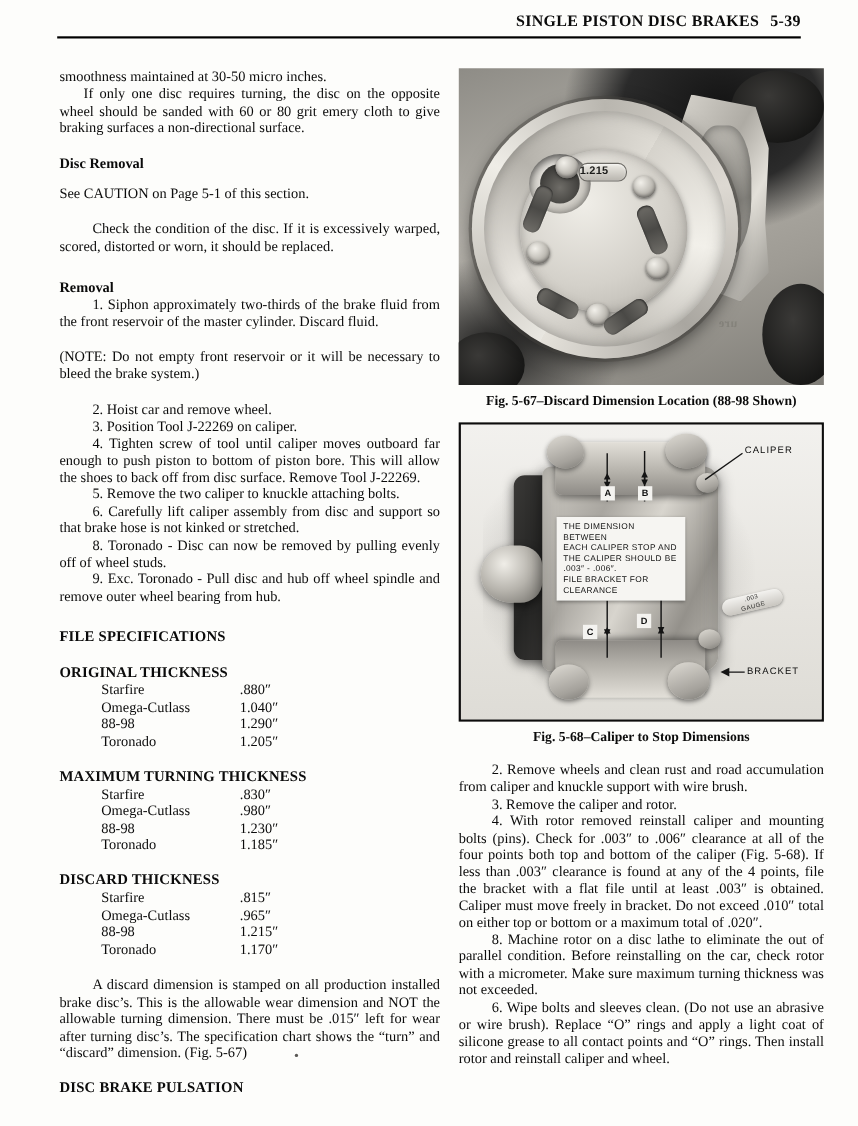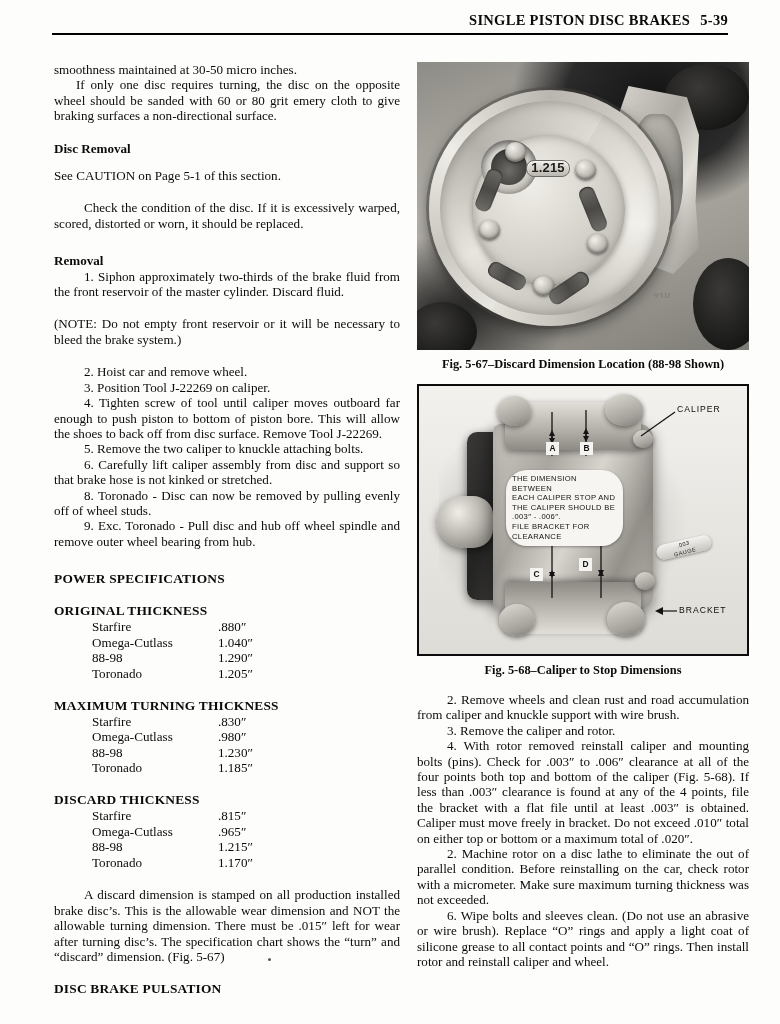--- a/index.html
+++ b/index.html
@@ -164,30 +164,29 @@
     background:radial-gradient(circle at 36% 30%,#f2f0ea 0%,#bdbab3 55%,#7d7b76 100%);
     box-shadow:0 1px 3px rgba(0,0,0,.55),inset 0 -2px 3px rgba(60,58,55,.5);
   }
   .slot{
     position:absolute;
     background:linear-gradient(180deg,#6d6b66 0%,#4a4946 50%,#6f6d68 100%);
     border-radius:7px;
     box-shadow:inset 0 1px 2px rgba(20,20,20,.8);
   }
   .stamp{
-    position:absolute;left:97px;top:70px;
+    position:absolute;left:97px;top:58px;
     width:42px;height:15px;
     border-radius:8px;
     background:linear-gradient(180deg,#efedE7,#b9b6af);
     border:1px solid #6d6b66;
     color:#1c1c1a;
-    font-size:13px;
+    font-size:10px;
     font-weight:bold;
     letter-spacing:.2px;
-    text-align:center;
     line-height:14px;
     font-family:"Liberation Sans","DejaVu Sans",sans-serif;
     box-shadow:inset 0 1px 2px rgba(255,255,255,.6);
   }
   .caliper1{
     position:absolute;left:196px;top:24px;
     width:86px;height:188px;
     background:linear-gradient(120deg,#d9d6cf 0%,#aeaba4 40%,#e3e0d9 65%,#8f8d87 100%);
     clip-path:polygon(18% 0%,86% 6%,100% 26%,96% 62%,100% 86%,70% 100%,24% 92%,6% 58%,0% 24%);
     box-shadow:0 3px 10px rgba(0,0,0,.5);
@@ -268,21 +267,20 @@
     width:117px;
     background:#f6f5f2;
     padding:4px 5px 5px 6px;
     box-sizing:border-box;
     font-family:"Liberation Sans","DejaVu Sans",sans-serif;
     font-size:7.6px;
     line-height:9.6px;
     letter-spacing:.35px;
     color:#111;
     box-shadow:0 1px 3px rgba(0,0,0,.35);
-    border-radius:21px;
   }
   .mark{
     position:absolute;
     width:13px;height:13px;
     background:#f4f3f0;
     color:#111;
     font-family:"Liberation Sans","DejaVu Sans",sans-serif;
     font-size:8.4px;
     font-weight:bold;
     text-align:center;
@@ -357,21 +355,21 @@
     <div class="gap-l"></div>
     <p class="body-txt indent-lg">2. Hoist car and remove wheel.</p>
     <p class="body-txt indent-lg">3. Position Tool J-22269 on caliper.</p>
     <p class="body-txt indent-lg">4. Tighten screw of tool until caliper moves outboard far enough to push piston to bottom of piston bore. This will allow the shoes to back off from disc surface. Remove Tool J-22269.</p>
     <p class="body-txt indent-lg">5. Remove the two caliper to knuckle attaching bolts.</p>
     <p class="body-txt indent-lg">6. Carefully lift caliper assembly from disc and support so that brake hose is not kinked or stretched.</p>
     <p class="body-txt indent-lg">8. Toronado - Disc can now be removed by pulling evenly off of wheel studs.</p>
     <p class="body-txt indent-lg">9. Exc. Toronado - Pull disc and hub off wheel spindle and remove outer wheel bearing from hub.</p>
 
     <div class="gap-xl"></div>
-    <p class="h-caps">POWER SPECIFICATIONS</p>
+    <p class="h-caps">FILE SPECIFICATIONS</p>
 
     <div class="gap-m"></div>
     <div>
 
       <div class="spec-block">
         <div class="spec-title">ORIGINAL THICKNESS</div>
         <div class="spec-row">
           <span class="spec-name">Starfire</span>
           <span class="spec-val">.880″</span>
         </div>
@@ -558,20 +556,20 @@
         </div>
       </div>
       <div class="fig-caption">Fig. 5-68–Caliper to Stop Dimensions</div>
     </div>
 
     <div style="height:14px"></div>
 
     <p class="body-txt indent-lg">2. Remove wheels and clean rust and road accumulation from caliper and knuckle support with wire brush.</p>
     <p class="body-txt indent-lg">3. Remove the caliper and rotor.</p>
     <p class="body-txt indent-lg">4. With rotor removed reinstall caliper and mounting bolts (pins). Check for .003″ to .006″ clearance at all of the four points both top and bottom of the caliper (Fig. 5-68). If less than .003″ clearance is found at any of the 4 points, file the bracket with a flat file until at least .003″ is obtained. Caliper must move freely in bracket. Do not exceed .010″ total on either top or bottom or a maximum total of .020″.</p>
-    <p class="body-txt indent-lg">2. Machine rotor on a disc lathe to eliminate the out of parallel condition. Before reinstalling on the car, check rotor with a micrometer. Make sure maximum turning thickness was not exceeded.</p>
+    <p class="body-txt indent-lg">8. Machine rotor on a disc lathe to eliminate the out of parallel condition. Before reinstalling on the car, check rotor with a micrometer. Make sure maximum turning thickness was not exceeded.</p>
     <p class="body-txt indent-lg">6. Wipe bolts and sleeves clean. (Do not use an abrasive or wire brush). Replace “O” rings and apply a light coat of silicone grease to all contact points and “O” rings. Then install rotor and reinstall caliper and wheel.</p>
 
   </div>
 
   <div class="dot-sep"></div>
 
 </div>
 
 </body></html>

